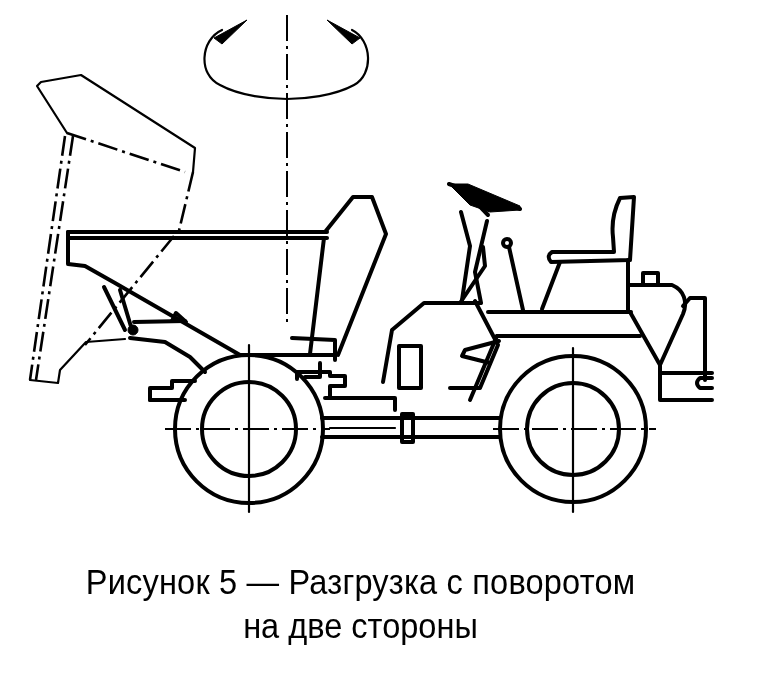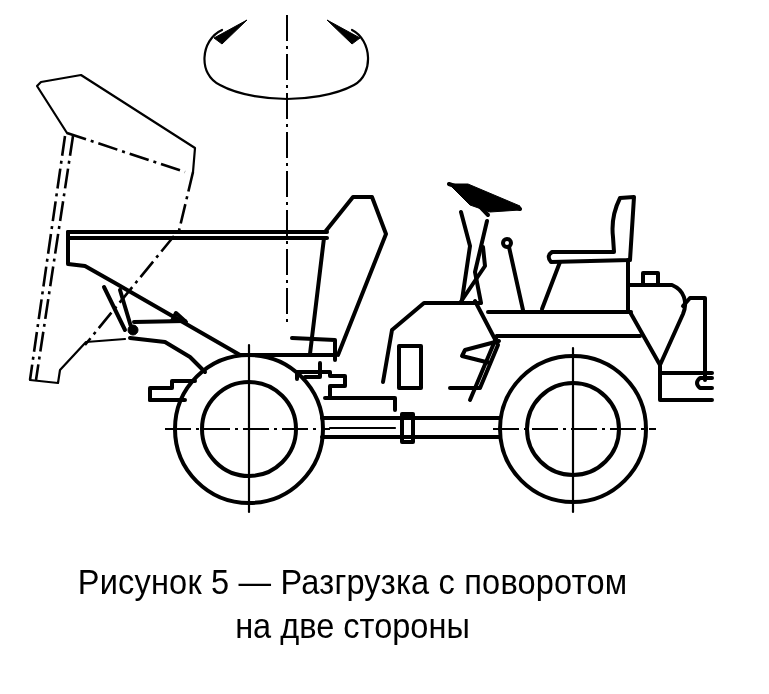--- a/index.html
+++ b/index.html
@@ -8,20 +8,21 @@
     #figure svg { width: 769px; height: 540px; display: block; }
     .stroke { fill: none; stroke: #000; stroke-width: 4; stroke-linejoin: round; stroke-linecap: round; }
     .thin { fill: none; stroke: #000; stroke-width: 2.2; stroke-linejoin: round; stroke-linecap: round; }
     .axis { fill: none; stroke: #000; stroke-width: 2; stroke-dasharray: 26 5 3 5; }
     .ghost { fill: none; stroke: #000; stroke-width: 2.6; stroke-dasharray: 20 5 3 5; stroke-linejoin: round; }
     .solid-fill { fill: #000; stroke: #000; stroke-width: 1; }
     #caption {
       position: absolute; left: 0; top: 560px; width: 705px;
       font-family: "Liberation Sans", sans-serif; color: #000;
       text-align: center;
+      padding-left: 8px;
     }
     .cap-line1 { font-size: 35px; line-height: 44px; letter-spacing: 0.2px; transform: scaleX(0.93); transform-origin: center; white-space: nowrap; }
     .cap-line2 { font-size: 35px; line-height: 44px; transform: scaleX(0.93); transform-origin: center; white-space: nowrap; }
   </style>
 </head>
 <body>
 
 <div id="figure">
   <svg viewBox="0 0 769 540" xmlns="http://www.w3.org/2000/svg">
 

